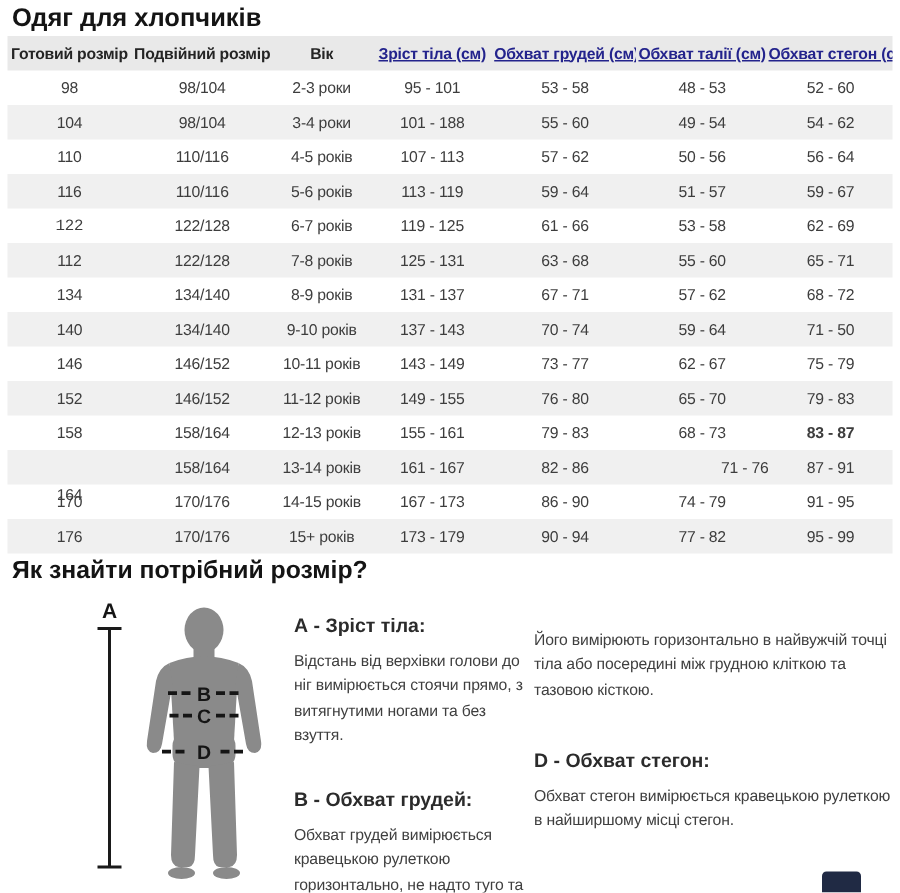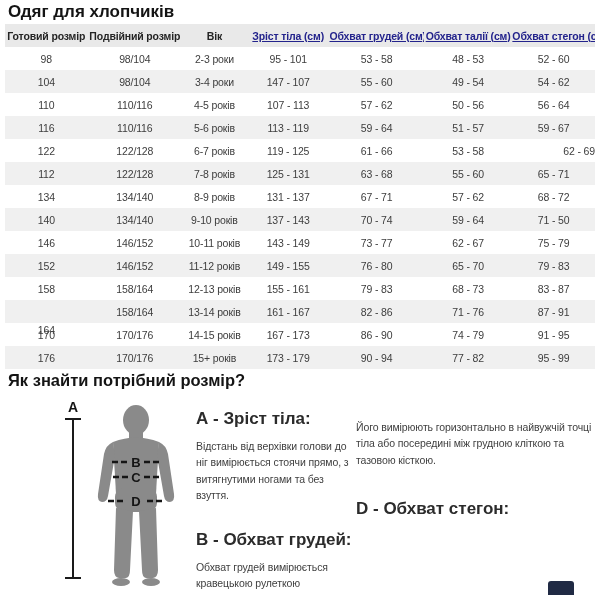--- a/index.html
+++ b/index.html
@@ -30,21 +30,21 @@
   .td{color:var(--text);}
   
   .section-title{
     position:absolute;top:371px;left:8px;margin:0;
     font-size:16.5px;font-weight:bold;color:#141414;
   }
   .guide{position:absolute;top:398px;left:0;width:600px;height:197px;}
   .diagram{position:absolute;left:28px;top:0px;}
   .g-col-left{position:absolute;left:196px;top:11px;width:160px;}
   .g-col-right{position:absolute;left:356px;top:21px;width:238px;}
-  .g-head{margin:0 0 9px 0;font-size:17px;font-weight:bold;color:#2b2b2b;}
+  .g-head{margin:0 0 9px 0;font-size:13px;font-weight:bold;color:#2b2b2b;}
   .g-text{margin:0;font-size:10.5px;line-height:1.55;color:#3f3f3f;letter-spacing:-0.1px;}
   .g-gap-b{margin-top:27px;}
   .g-gap-d{margin-top:31px;}
   
   .widget-fragment{
     position:absolute;right:26px;bottom:0;width:26px;height:14px;
     background:#202a44;border-radius:3px 3px 0 0;cursor:pointer;
   }
   svg text{font-family:"Liberation Sans", sans-serif;font-weight:bold;fill:#151515;}
 </style>
@@ -70,21 +70,21 @@
         <span class="td" style="width: 11%;">2-3 роки</span>
         <span class="td" style="width: 14%;">95 - 101</span>
         <span class="td" style="width: 16%;">53 - 58</span>
         <span class="td" style="width: 15%;">48 - 53</span>
         <span class="td" style="width: 14%;">52 - 60</span>
       </div>
       <div class="tr tr-alt">
         <span class="td" style="width: 14%;">104</span>
         <span class="td" style="width: 16%;">98/104</span>
         <span class="td" style="width: 11%;">3-4 роки</span>
-        <span class="td" style="width: 14%;">147 - 107</span>
+        <span class="td" style="width: 14%;">101 - 188</span>
         <span class="td" style="width: 16%;">55 - 60</span>
         <span class="td" style="width: 15%;">49 - 54</span>
         <span class="td" style="width: 14%;">54 - 62</span>
       </div>
       <div class="tr">
         <span class="td" style="width: 14%;">110</span>
         <span class="td" style="width: 16%;">110/116</span>
         <span class="td" style="width: 11%;">4-5 років</span>
         <span class="td" style="width: 14%;">107 - 113</span>
         <span class="td" style="width: 16%;">57 - 62</span>
@@ -94,27 +94,27 @@
       <div class="tr tr-alt">
         <span class="td" style="width: 14%;">116</span>
         <span class="td" style="width: 16%;">110/116</span>
         <span class="td" style="width: 11%;">5-6 років</span>
         <span class="td" style="width: 14%;">113 - 119</span>
         <span class="td" style="width: 16%;">59 - 64</span>
         <span class="td" style="width: 15%;">51 - 57</span>
         <span class="td" style="width: 14%;">59 - 67</span>
       </div>
       <div class="tr">
-        <span class="td" style="width: 14%;">122</span>
+        <span class="td" style="width: 14%; font-family: Liberation Mono, monospace;">122</span>
         <span class="td" style="width: 16%;">122/128</span>
         <span class="td" style="width: 11%;">6-7 років</span>
         <span class="td" style="width: 14%;">119 - 125</span>
         <span class="td" style="width: 16%;">61 - 66</span>
         <span class="td" style="width: 15%;">53 - 58</span>
-        <span class="td" style="width: 14%; text-align: right;">62 - 69</span>
+        <span class="td" style="width: 14%;">62 - 69</span>
       </div>
       <div class="tr tr-alt">
         <span class="td" style="width: 14%;">112</span>
         <span class="td" style="width: 16%;">122/128</span>
         <span class="td" style="width: 11%;">7-8 років</span>
         <span class="td" style="width: 14%;">125 - 131</span>
         <span class="td" style="width: 16%;">63 - 68</span>
         <span class="td" style="width: 15%;">55 - 60</span>
         <span class="td" style="width: 14%;">65 - 71</span>
       </div>
@@ -154,29 +154,29 @@
         <span class="td" style="width: 15%;">65 - 70</span>
         <span class="td" style="width: 14%;">79 - 83</span>
       </div>
       <div class="tr">
         <span class="td" style="width: 14%;">158</span>
         <span class="td" style="width: 16%;">158/164</span>
         <span class="td" style="width: 11%;">12-13 років</span>
         <span class="td" style="width: 14%;">155 - 161</span>
         <span class="td" style="width: 16%;">79 - 83</span>
         <span class="td" style="width: 15%;">68 - 73</span>
-        <span class="td" style="width: 14%;">83 - 87</span>
+        <span class="td" style="width: 14%; font-weight: bold;">83 - 87</span>
       </div>
       <div class="tr tr-alt">
         <span class="td" style="width: 14%; margin-top: 36px;">164</span>
         <span class="td" style="width: 16%;">158/164</span>
         <span class="td" style="width: 11%;">13-14 років</span>
         <span class="td" style="width: 14%;">161 - 167</span>
         <span class="td" style="width: 16%;">82 - 86</span>
-        <span class="td" style="width: 15%;">71 - 76</span>
+        <span class="td" style="width: 15%; text-align: right;">71 - 76</span>
         <span class="td" style="width: 14%;">87 - 91</span>
       </div>
       <div class="tr">
         <span class="td" style="width: 14%;">170</span>
         <span class="td" style="width: 16%;">170/176</span>
         <span class="td" style="width: 11%;">14-15 років</span>
         <span class="td" style="width: 14%;">167 - 173</span>
         <span class="td" style="width: 16%;">86 - 90</span>
         <span class="td" style="width: 15%;">74 - 79</span>
         <span class="td" style="width: 14%;">91 - 95</span>
@@ -235,16 +235,17 @@
   <div class="g-col-left">
     <p class="g-head">А - Зріст тіла:</p>
     <p class="g-text">Відстань від верхівки голови до ніг вимірюється стоячи прямо, з витягнутими ногами та без взуття.</p>
     <p class="g-head g-gap-b">В - Обхват грудей:</p>
     <p class="g-text">Обхват грудей вимірюється кравецькою рулеткою горизонтально, не надто туго та безпосередньо на висоті грудей.</p>
   </div>
 
   <div class="g-col-right">
     <p class="g-text">Його вимірюють горизонтально в найвужчій точці тіла або посередині між грудною кліткою та тазовою кісткою.</p>
     <p class="g-head g-gap-d">D - Обхват стегон:</p>
+    <p class="g-text">Обхват стегон вимірюється кравецькою рулеткою в найширшому місці стегон.</p>
   </div>
 </div>
 
 <div class="widget-fragment"></div>
 
 </body></html>

